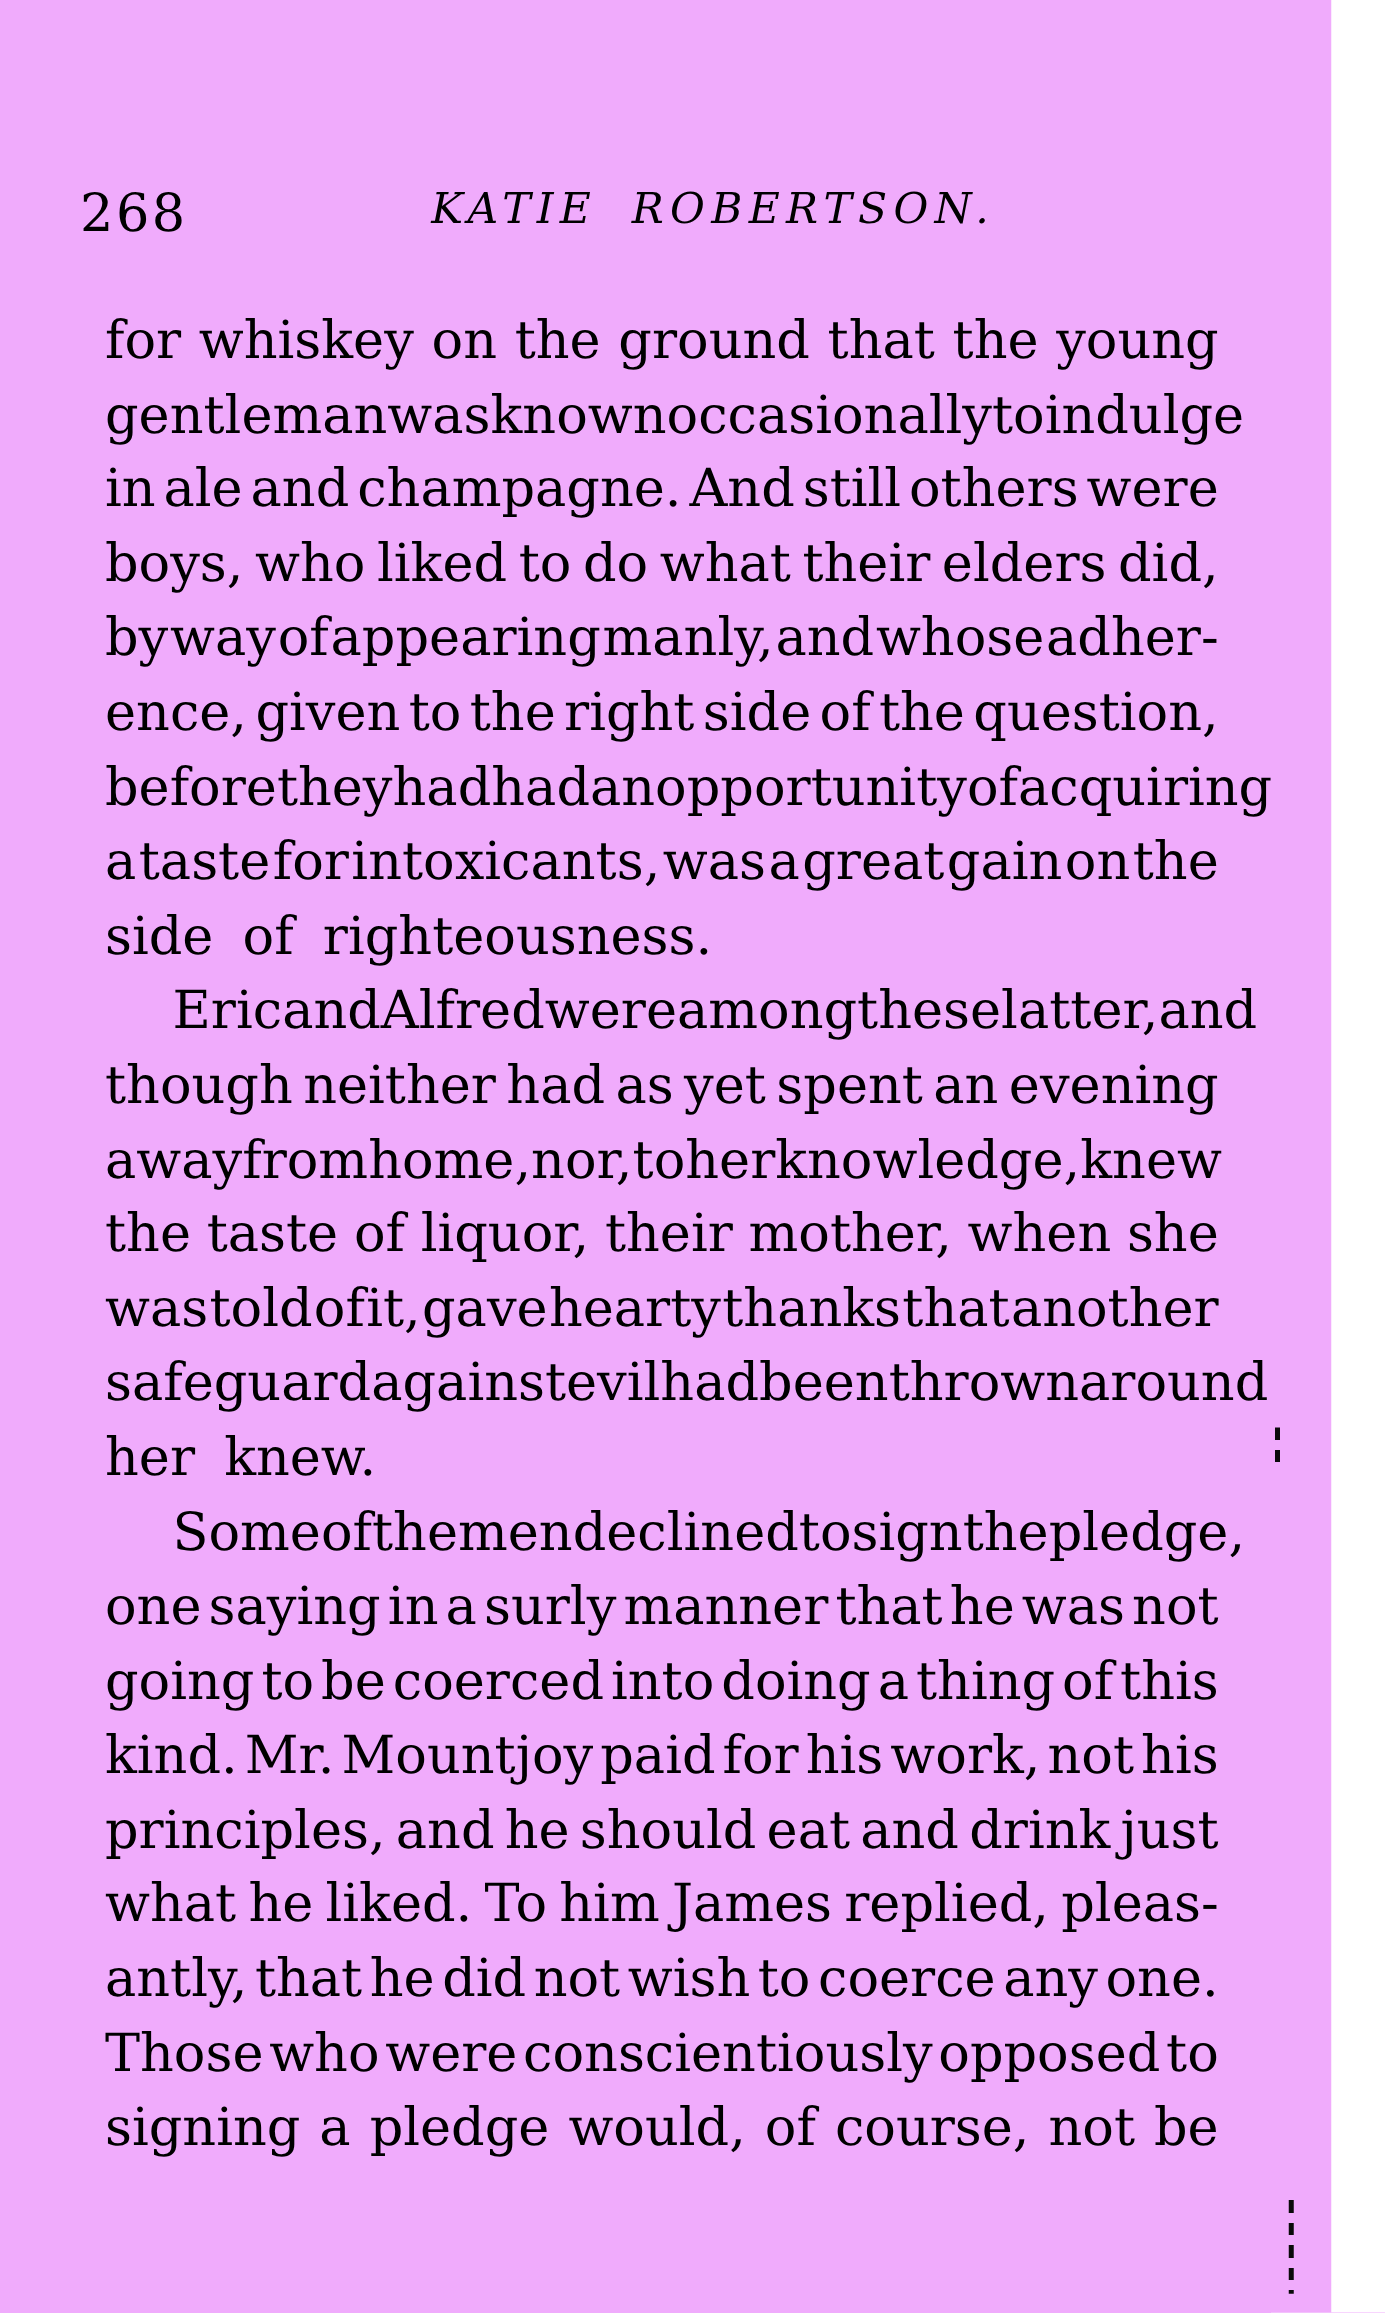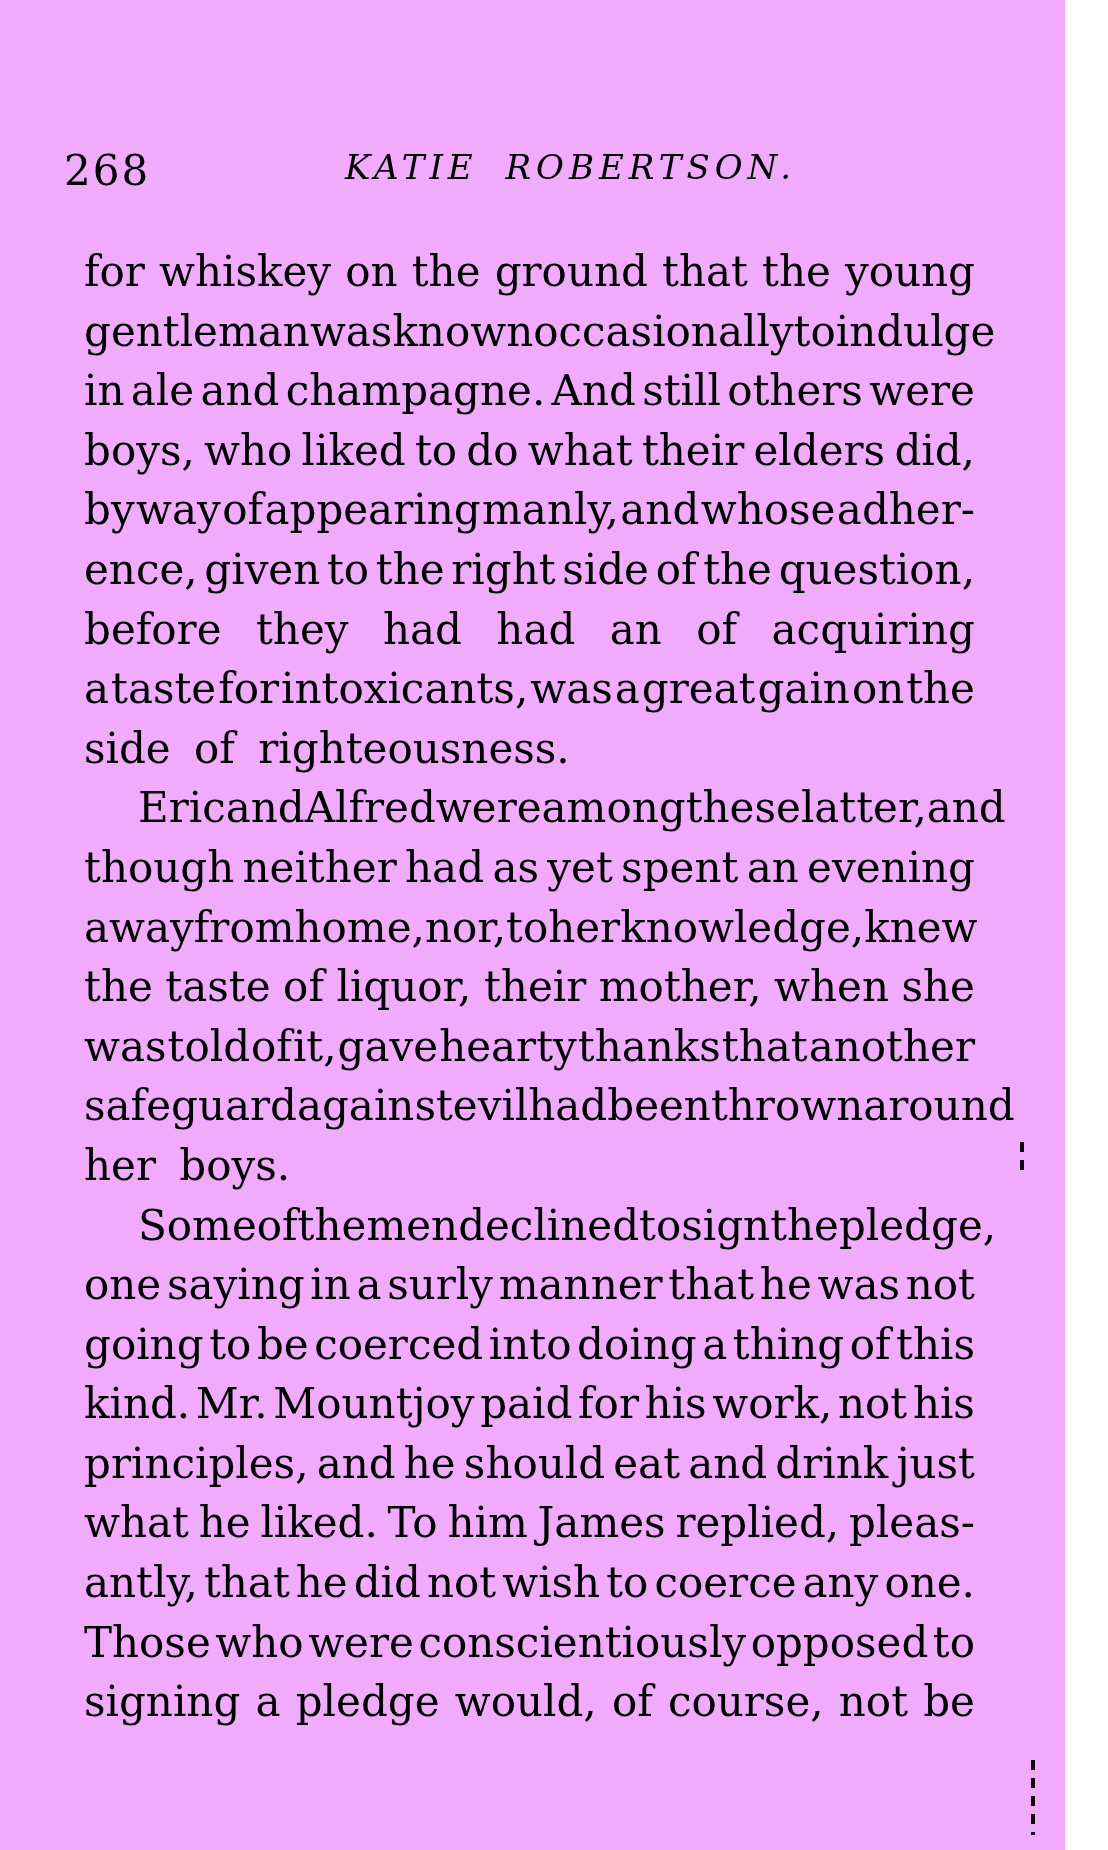--- a/index.html
+++ b/index.html
@@ -124,20 +124,21 @@
         <span>of</span>
         <span>the</span>
         <span>question,</span>
       </div>
       <div class="line just">
         <span>before</span>
         <span>they</span>
         <span>had</span>
         <span>had</span>
         <span>an</span>
+        <span>opportunity</span>
         <span>of</span>
         <span>acquiring</span>
       </div>
       <div class="line just">
         <span>a</span>
         <span>taste</span>
         <span>for</span>
         <span>intoxicants,</span>
         <span>was</span>
         <span>a</span>
@@ -200,21 +201,21 @@
       </div>
       <div class="line just">
         <span>safeguard</span>
         <span>against</span>
         <span>evil</span>
         <span>had</span>
         <span>been</span>
         <span>thrown</span>
         <span>around</span>
       </div>
-      <div class="line plain">her boys.</div>
+      <div class="line plain">her knew.</div>
       <div class="line just indent">
         <span>Some</span>
         <span>of</span>
         <span>the</span>
         <span>men</span>
         <span>declined</span>
         <span>to</span>
         <span>sign</span>
         <span>the</span>
         <span>pledge,</span>

